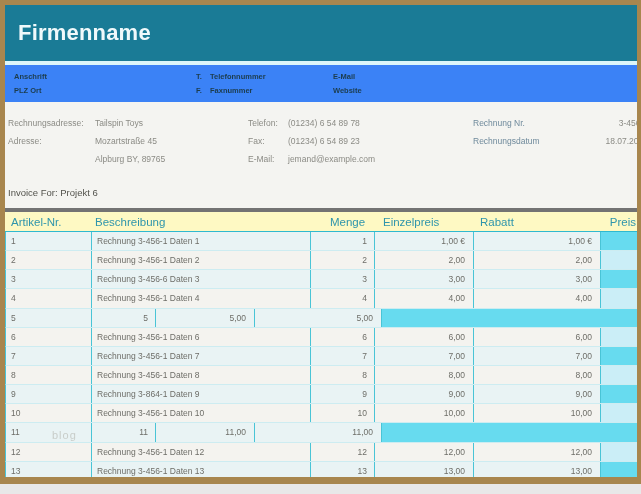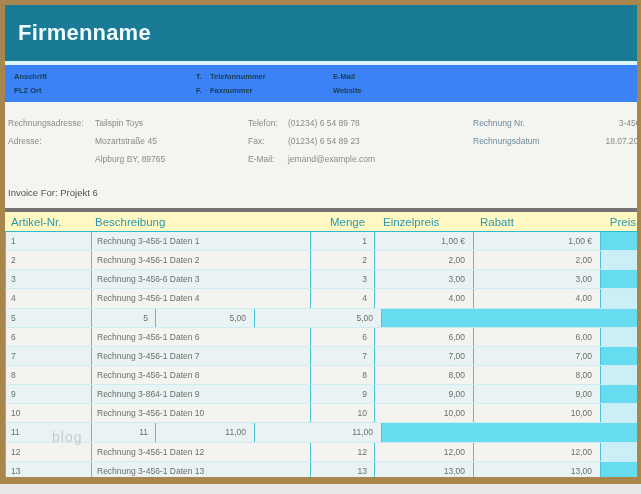--- a/index.html
+++ b/index.html
@@ -36,21 +36,21 @@
   .t-cell{box-sizing:border-box;border-right:1px solid #49c4d6;font-size:8.5px;color:#6e6e68;line-height:18px;overflow:hidden;white-space:nowrap;}
   .c-nr{width:86px;padding-left:5px;}
   .c-desc{width:219px;padding-left:5px;}
   .c-menge{width:64px;text-align:right;padding-right:7px;}
   .c-einzelpreis{width:99px;text-align:right;padding-right:8px;}
   .c-rabatt{width:127px;text-align:right;padding-right:8px;}
   .c-preis{flex:1;border-right:none;}
   .t-row:nth-child(odd) .c-preis{background:#67dbef;}
   .t-row:nth-child(even) .c-preis{background:#cbeef7;}
 
-  .watermark{font-size:14px;color:#aeaea6;opacity:.55;letter-spacing:1px;}
+  .watermark{font-size:11px;color:#aeaea6;opacity:.55;letter-spacing:1px;}
 </style>
 </head>
 <body>
 
 <div class="page">
 
   <div class="abs masthead">
     <div class="title">Firmenname</div>
   </div>
   <div class="abs strip"></div>

